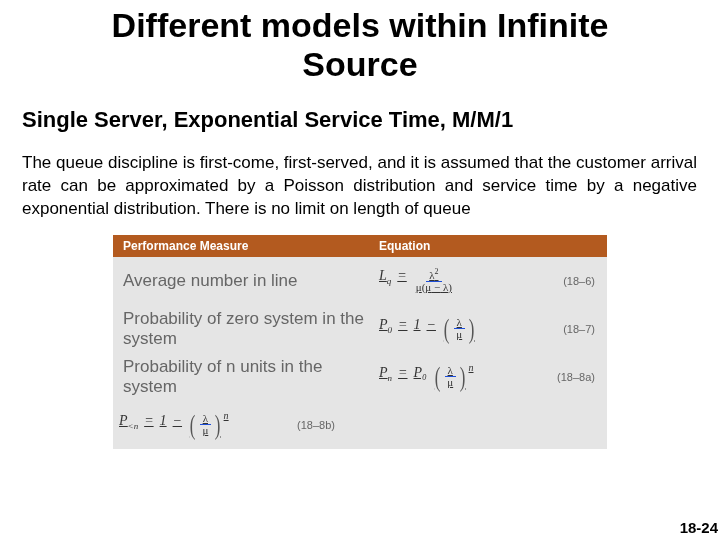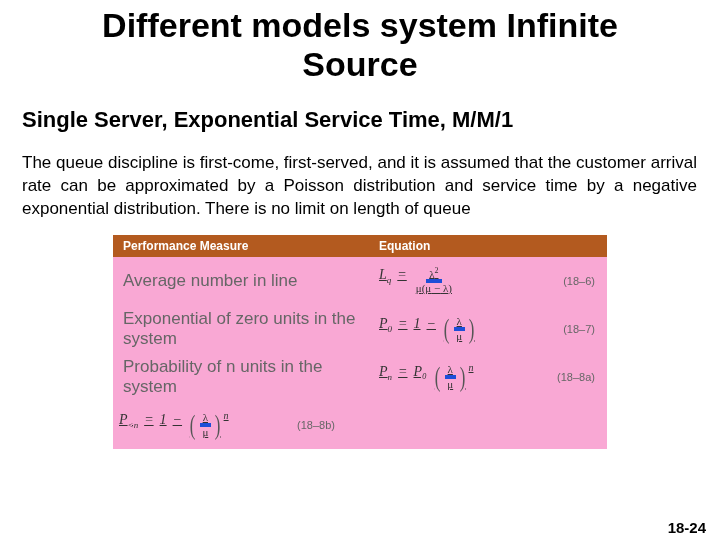--- a/index.html
+++ b/index.html
@@ -26,21 +26,21 @@
   }
   .body {
     font-size: 17px;
     padding: 12px 23px 10px 22px;
     text-align: justify;
     line-height: 1.35;
   }
   .table-wrap {
     margin: 4px auto 0 auto;
     width: 494px;
-    background: #f9a8d4;
+    background: #e5e5e5;
     font-family: Arial, sans-serif;
   }
   .thead {
     display: flex;
     background: #b35a1f;
     color: #fff;
     font-weight: bold;
     font-size: 12px;
     height: 22px;
     align-items: center;
@@ -75,21 +75,21 @@
   }
   .sym { font-style: italic; }
   .frac {
     display: inline-flex;
     flex-direction: column;
     align-items: center;
     font-style: normal;
     font-size: 11px;
     line-height: 1.0;
   }
-  .frac .num { border-bottom: 4px solid #1d4ed8; padding: 0 3px; }
+  .frac .num { border-bottom: 1px solid #1d4ed8; padding: 0 3px; }
   .frac .den { padding: 0 3px; }
   .bp {
     display: inline-flex;
     align-items: center;
     gap: 2px;
     position: relative;
   }
   .paren {
     font-family: 'Times New Roman', serif;
     font-size: 28px;
@@ -101,29 +101,29 @@
   .sup {
     font-size: 10px;
     font-style: italic;
     position: relative;
     top: -9px;
     margin-left: -1px;
   }
   .footer {
     position: absolute;
     bottom: 4px;
-    right: 14px;
+    right: 2px;
     font-size: 15px;
     font-weight: bold;
   }
 </style>
 </head>
 <body>
 
-<h1 class="title">Different models system Infinite Source</h1>
+<h1 class="title">Different models within Infinite Source</h1>
 
 <h2 class="subtitle">Single Server, Exponential Service Time, M/M/1</h2>
 
 <p class="body">The queue discipline is first-come, first-served, and it is assumed that the customer arrival rate can be approximated by a Poisson distribution and service time by a negative exponential distribution. There is no limit on length of queue</p>
 
 <div class="table-wrap">
   <div class="thead">
     <div class="col-measure">Performance Measure</div>
     <div class="col-eq">Equation</div>
     <div class="col-ref"></div>
@@ -136,21 +136,21 @@
       <span>=</span>
       <span class="frac">
         <span class="num"><span>λ</span><sup style="font-size:8px">2</sup></span>
         <span class="den"><span>μ</span>(<span>μ</span> <span>−</span> <span>λ</span>)</span>
       </span>
     </div>
     <div class="col-ref">(18–6)</div>
   </div>
 
   <div class="trow">
-    <div class="col-measure">Exponential of zero units in the system</div>
+    <div class="col-measure">Probability of zero system in the system</div>
     <div class="col-eq">
       <span class="sym"><i>P</i><sub style="font-size:9px">0</sub></span>
       <span>=</span>
       <span>1</span>
       <span>−</span>
       <span class="bp">
         <span class="paren">(</span>
         <span class="frac">
           <span class="num">λ</span>
           <span class="den">μ</span>

